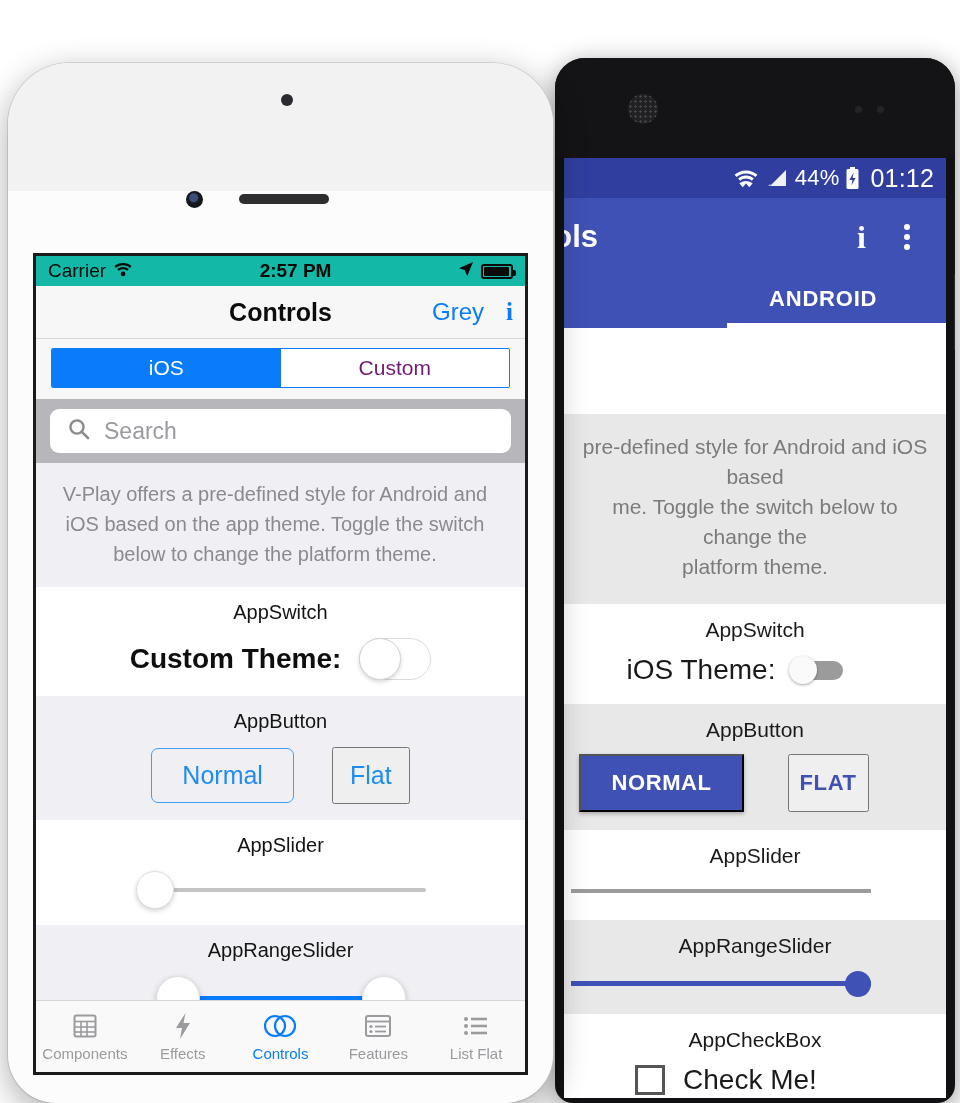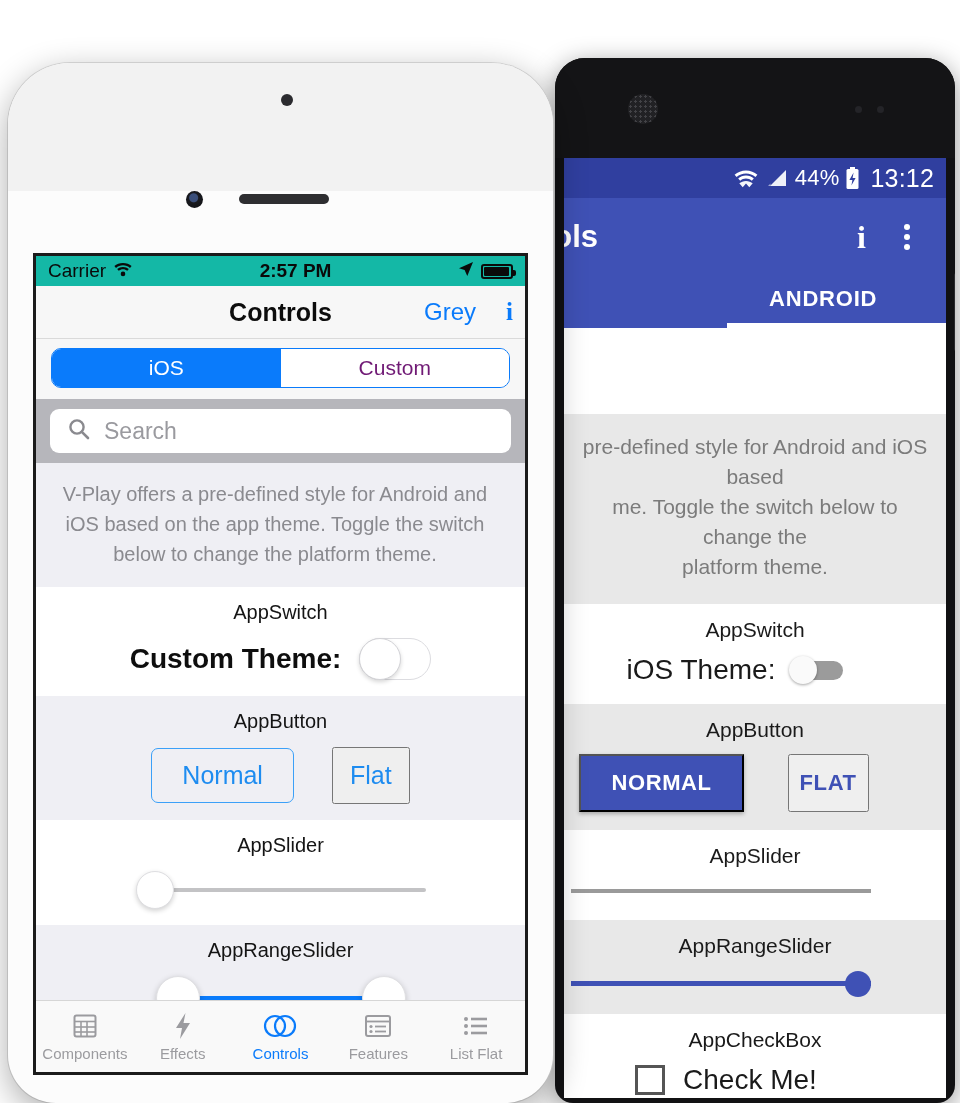--- a/index.html
+++ b/index.html
@@ -141,26 +141,26 @@
   .i-sb-right { display: flex; align-items: center; gap: 7px; }
   .i-batt { width: 32px; height: 15px; border: 2px solid #0a0a0a; border-radius: 3px; position: relative; }
   .i-batt::after { content: ""; position: absolute; right: -5px; top: 4px; width: 3px; height: 6px; background: #0a0a0a; border-radius: 0 2px 2px 0; }
   .i-batt i { position: absolute; left: 1px; top: 1px; bottom: 1px; width: 88%; background: #0a0a0a; border-radius: 1px; }
 
   .i-navbar {
     height: 53px; background: #f7f7f7; border-bottom: 1px solid #dadada;
     display: flex; align-items: center; justify-content: center; position: relative;
   }
   .i-nav-title { font-size: 25px; font-weight: bold; color: #0c0c0c; }
-  .i-nav-right { position: absolute; right: 12px; display: flex; align-items: center; gap: 30px; }
+  .i-nav-right { position: absolute; right: 12px; display: flex; align-items: center; gap: 22px; }
   .i-nav-grey { color: #0a7bfb; font-size: 24px; }
   .i-nav-info { color: #0a7bfb; font-size: 25px; font-weight: bold; font-family: "Liberation Serif", serif; }
 
   .i-segwrap { background: #f7f7f7; padding: 9px 15px 11px 15px; }
-  .i-seg { display: flex; height: 40px; border: 1.6px solid #0a7bfb; border-radius: 10px; overflow: hidden; }
+  .i-seg { display: flex; height: 40px; border: 1.6px solid #0a7bfb; border-radius: 2px; overflow: hidden; }
   .i-seg-item {
     flex: 1; display: flex; align-items: center; justify-content: center;
     font-size: 21px; color: #701a75; background: #fff;
   }
   .i-seg-item.active { background: #0a7bfb; color: #fff; }
 
   .i-searchwrap { background: #b6b6bb; padding: 10px 14px; }
   .i-search {
     height: 44px; background: #fff; border-radius: 9px;
     display: flex; align-items: center; gap: 14px; padding: 0 18px;
@@ -252,21 +252,21 @@
             </svg>
         </span>
         <span class="a-batt-pct">44%</span>
         <span class="a-sb-icon a-batt">
           <svg width="15" height="23" viewBox="0 0 15 23">
               <rect x="1.5" y="2" width="12" height="20" rx="1.5" fill="#fff"></rect>
               <rect x="5" y="0" width="5" height="2.5" fill="#fff"></rect>
               <path d="M8.6 5.5L4.4 13h3l-1 5.5L10.6 11h-3z" fill="#303f9f"></path>
             </svg>
         </span>
-        <span class="a-time">13:12</span>
+        <span class="a-time">01:12</span>
       </div>
 
       <div class="a-appbar">
         <div class="a-title">ntrols</div>
         <div class="a-appbar-actions">
           <span class="a-info-icon">i</span>
           <span class="a-kebab">
               <span></span>
               <span></span>
               <span></span>

